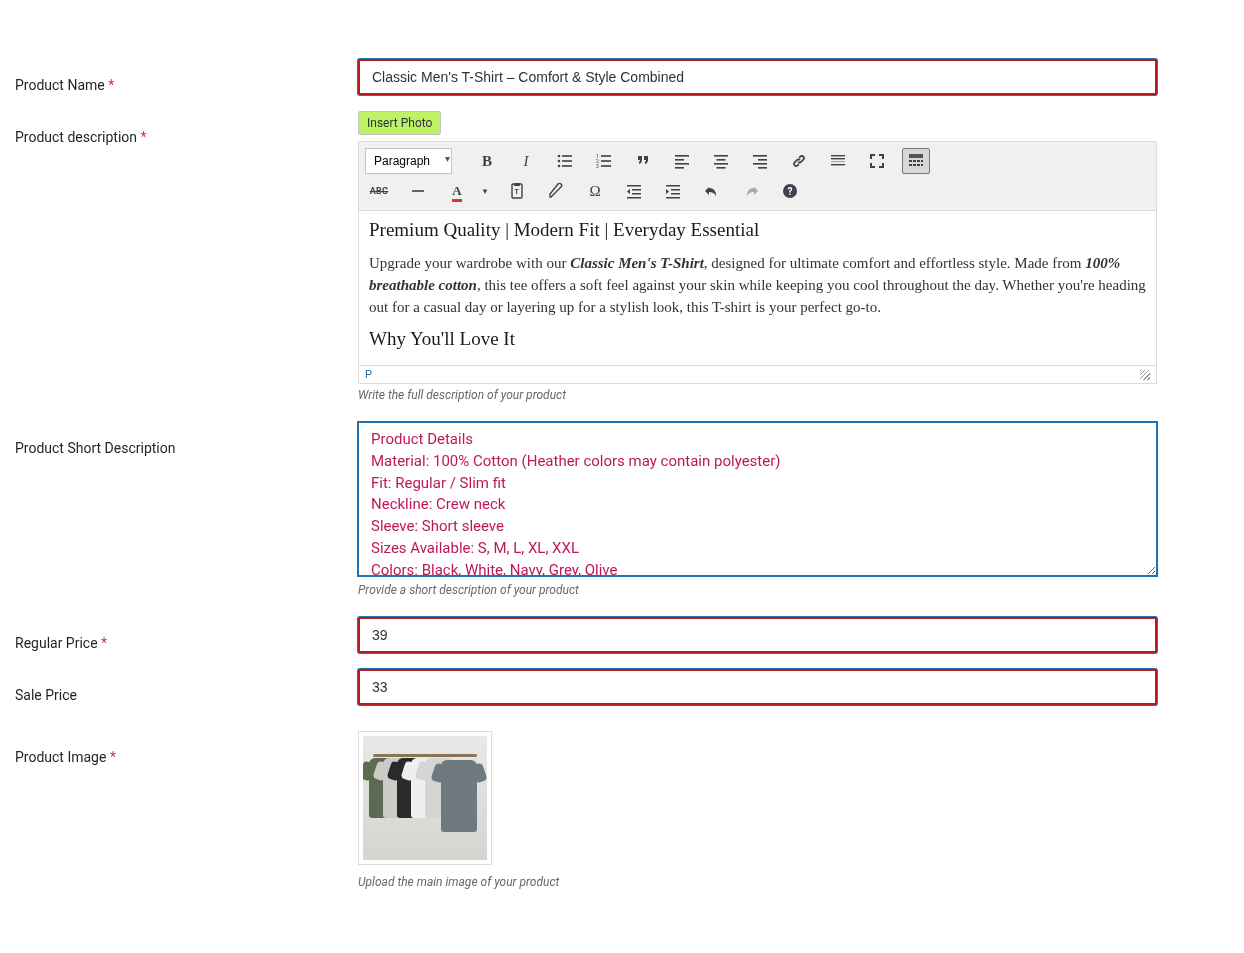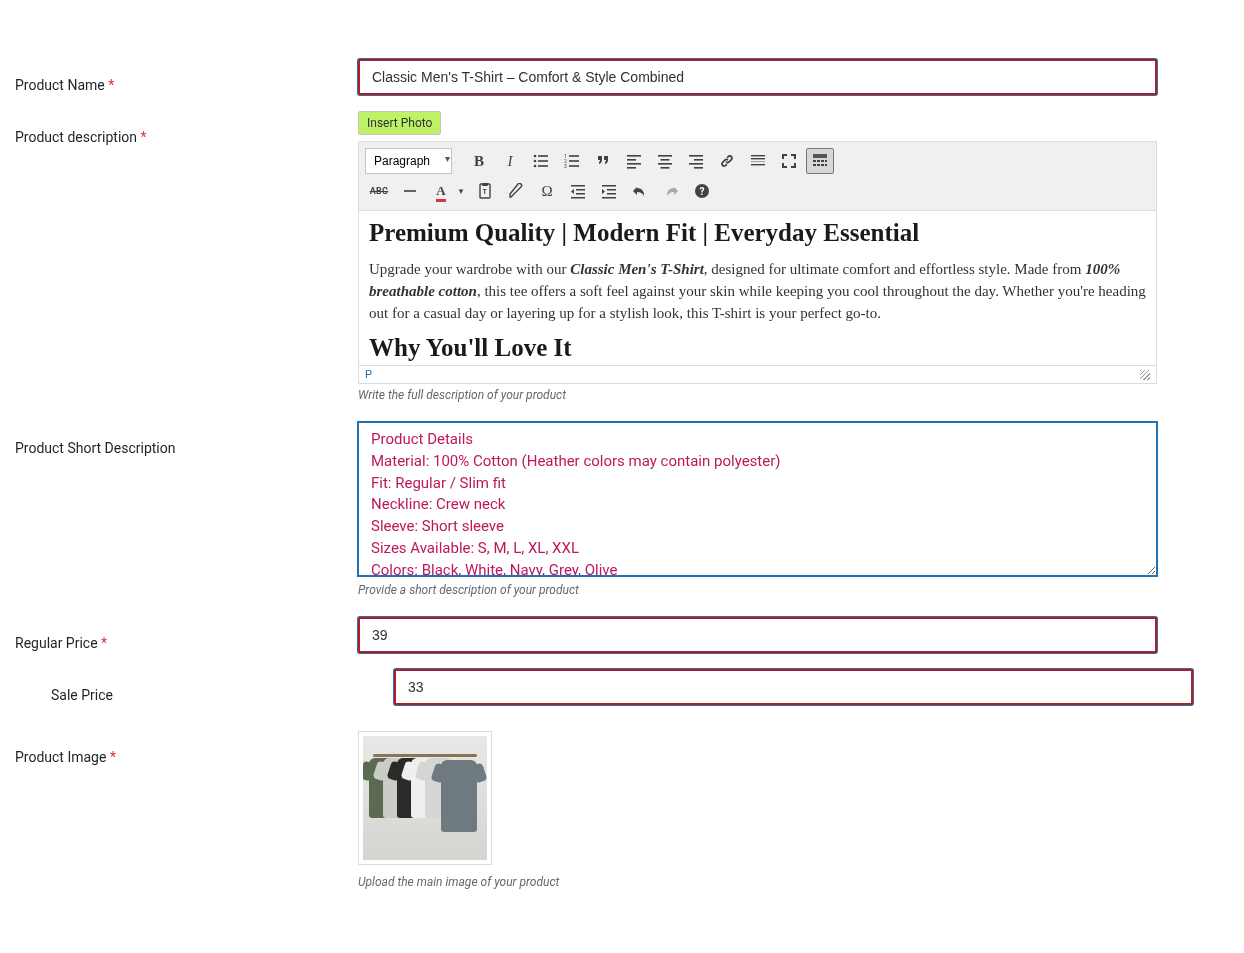--- a/index.html
+++ b/index.html
@@ -63,21 +63,21 @@
   }
   .editor-wrap {
     border: 1px solid #dcdcde;
     background: #fff;
   }
   .toolbar {
     background: #f0f0f1;
     border-bottom: 1px solid #dcdcde;
     padding: 4px 6px;
   }
-  .toolbar-row { display:flex; align-items:center; flex-wrap:wrap; gap:3px; padding:2px 0;}
+  .toolbar-row { display:flex; align-items:center; flex-wrap:wrap; gap:11px; padding:2px 0;}
   .format-select {
     height: 26px;
     border: 1px solid #c3c4c7;
     background:#fff;
     font-size:12px;
     padding: 2px 20px 2px 8px;
     margin-right: 4px;
     appearance:none;
     position:relative;
   }
@@ -115,22 +115,22 @@
   .editor-content {
     background:#fff;
     padding: 8px 10px 6px 10px;
     font-family: Georgia, "Times New Roman", serif;
     color: #333;
     height: 154px;
     overflow:hidden;
   }
   .editor-content h3 {
     margin: 0 0 12px 0;
-    font-size: 25px;
-    font-weight: bold;
+    font-size: 19px;
+    font-weight: normal;
     color:#1a1a1a;
   }
   .editor-content p {
     margin: 0 0 10px 0;
     font-size: 15px;
     line-height: 1.45;
   }
   .editor-content strong { font-weight:bold;font-style:italic; }
   .status-bar {
     border-top:1px solid #dcdcde;
@@ -424,21 +424,21 @@
   <div class="row">
     <div class="label-col">
       <span>Regular Price</span>
       <span class="req">*</span>
     </div>
     <div class="field-col">
       <input type="text" class="text-input" value="39" style="">
     </div>
   </div>
 
-  <div class="row" style="margin-bottom:26px;justify-content:center;">
+  <div class="row" style="margin-bottom:26px;">
     <div class="label-col">
       <span>Sale Price</span>
     </div>
     <div class="field-col">
       <input type="text" class="text-input" value="33" style="">
     </div>
   </div>
 
   <div class="row">
     <div class="label-col">

